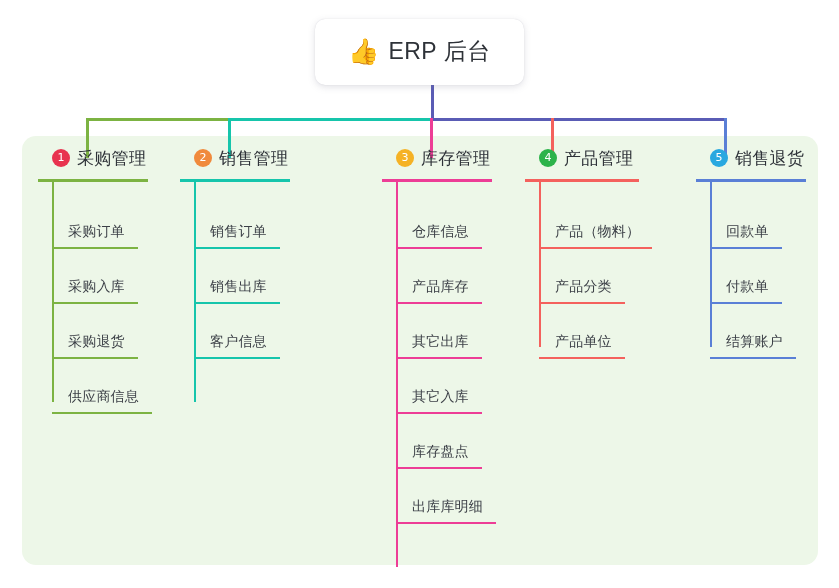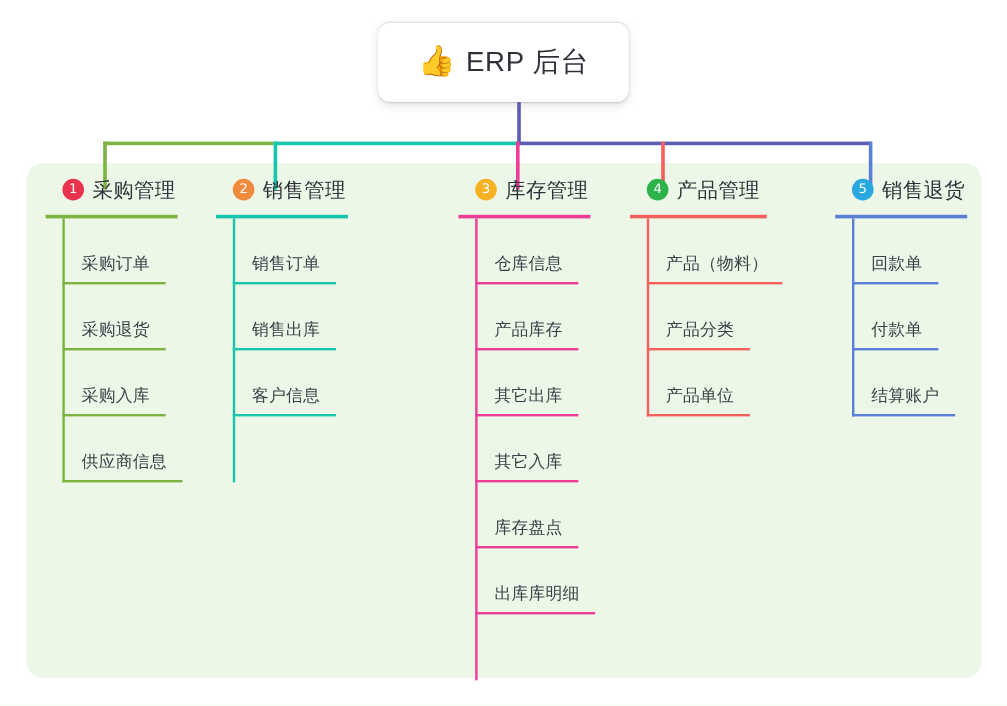--- a/index.html
+++ b/index.html
@@ -106,21 +106,21 @@
     letter-spacing: 0.3px;
   }
   .head-rule {
     height: 3px;
     margin-top: 10px;
   }
 
   
   .leaves {
     position: relative;
-    padding-top: 0;
+    padding-top: 12px;
   }
   .spine {
     position: absolute;
     left: 14px;
     top: 0;
     width: 2px;
   }
   .leaf {
     position: relative;
     height: 55px;
@@ -173,28 +173,28 @@
       <span class="col-title">采购管理</span>
     </div>
     <div class="head-rule" style="width: 110px; background: rgb(124, 179, 66);"></div>
     <div class="leaves">
       <div class="spine" style="background: rgb(124, 179, 66); height: 220px;"></div>
       <div class="leaf">
         <span class="leaf-label">采购订单</span>
         <span class="leaf-rule" style="width: 86px; background: rgb(124, 179, 66);"></span>
       </div>
       <div class="leaf">
+        <span class="leaf-label">采购入库</span>
+        <span class="leaf-rule" style="width: 86px; background: rgb(124, 179, 66);"></span>
+      </div>
+      <div class="leaf">
         <span class="leaf-label">采购退货</span>
         <span class="leaf-rule" style="width: 86px; background: rgb(124, 179, 66);"></span>
       </div>
       <div class="leaf">
-        <span class="leaf-label">采购入库</span>
-        <span class="leaf-rule" style="width: 86px; background: rgb(124, 179, 66);"></span>
-      </div>
-      <div class="leaf">
         <span class="leaf-label">供应商信息</span>
         <span class="leaf-rule" style="width: 100px; background: rgb(124, 179, 66);"></span>
       </div>
     </div>
   </div>
 
   <div class="col" id="col1" style="left:180px; width:150px;">
     <div class="col-head">
       <span class="badge" style="background: rgb(240, 138, 60);">2</span>
       <span class="col-title">销售管理</span>

